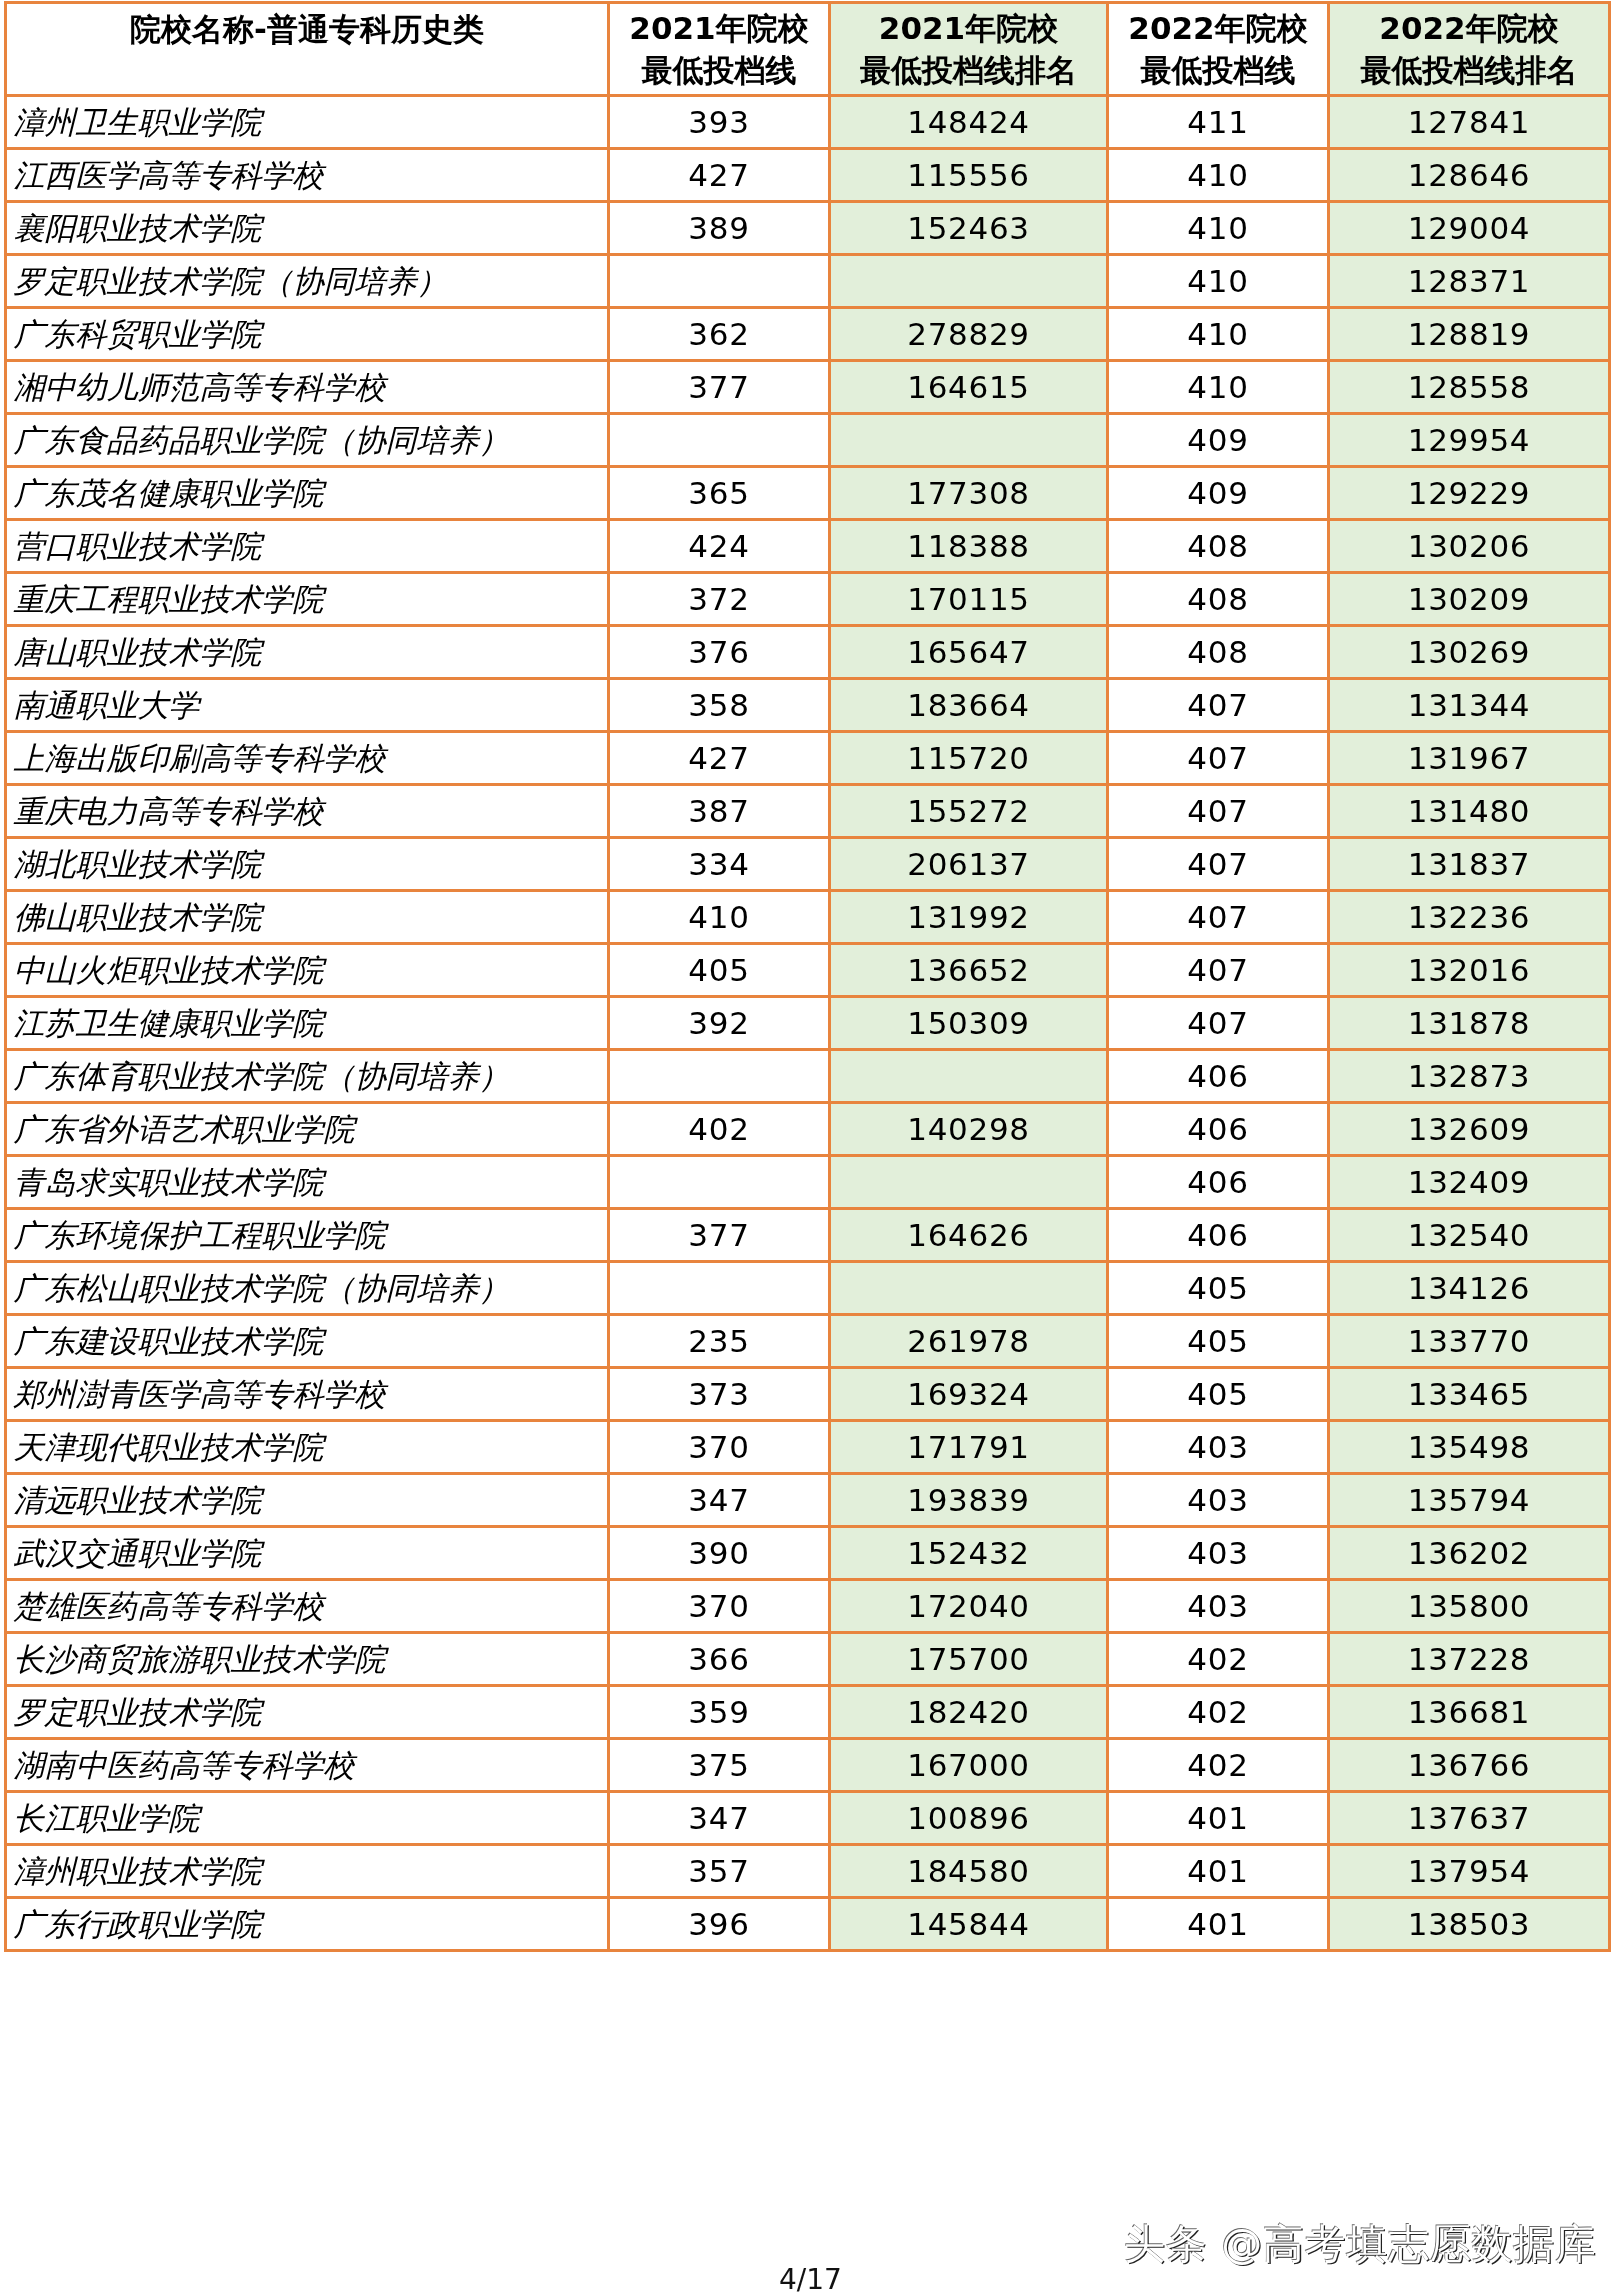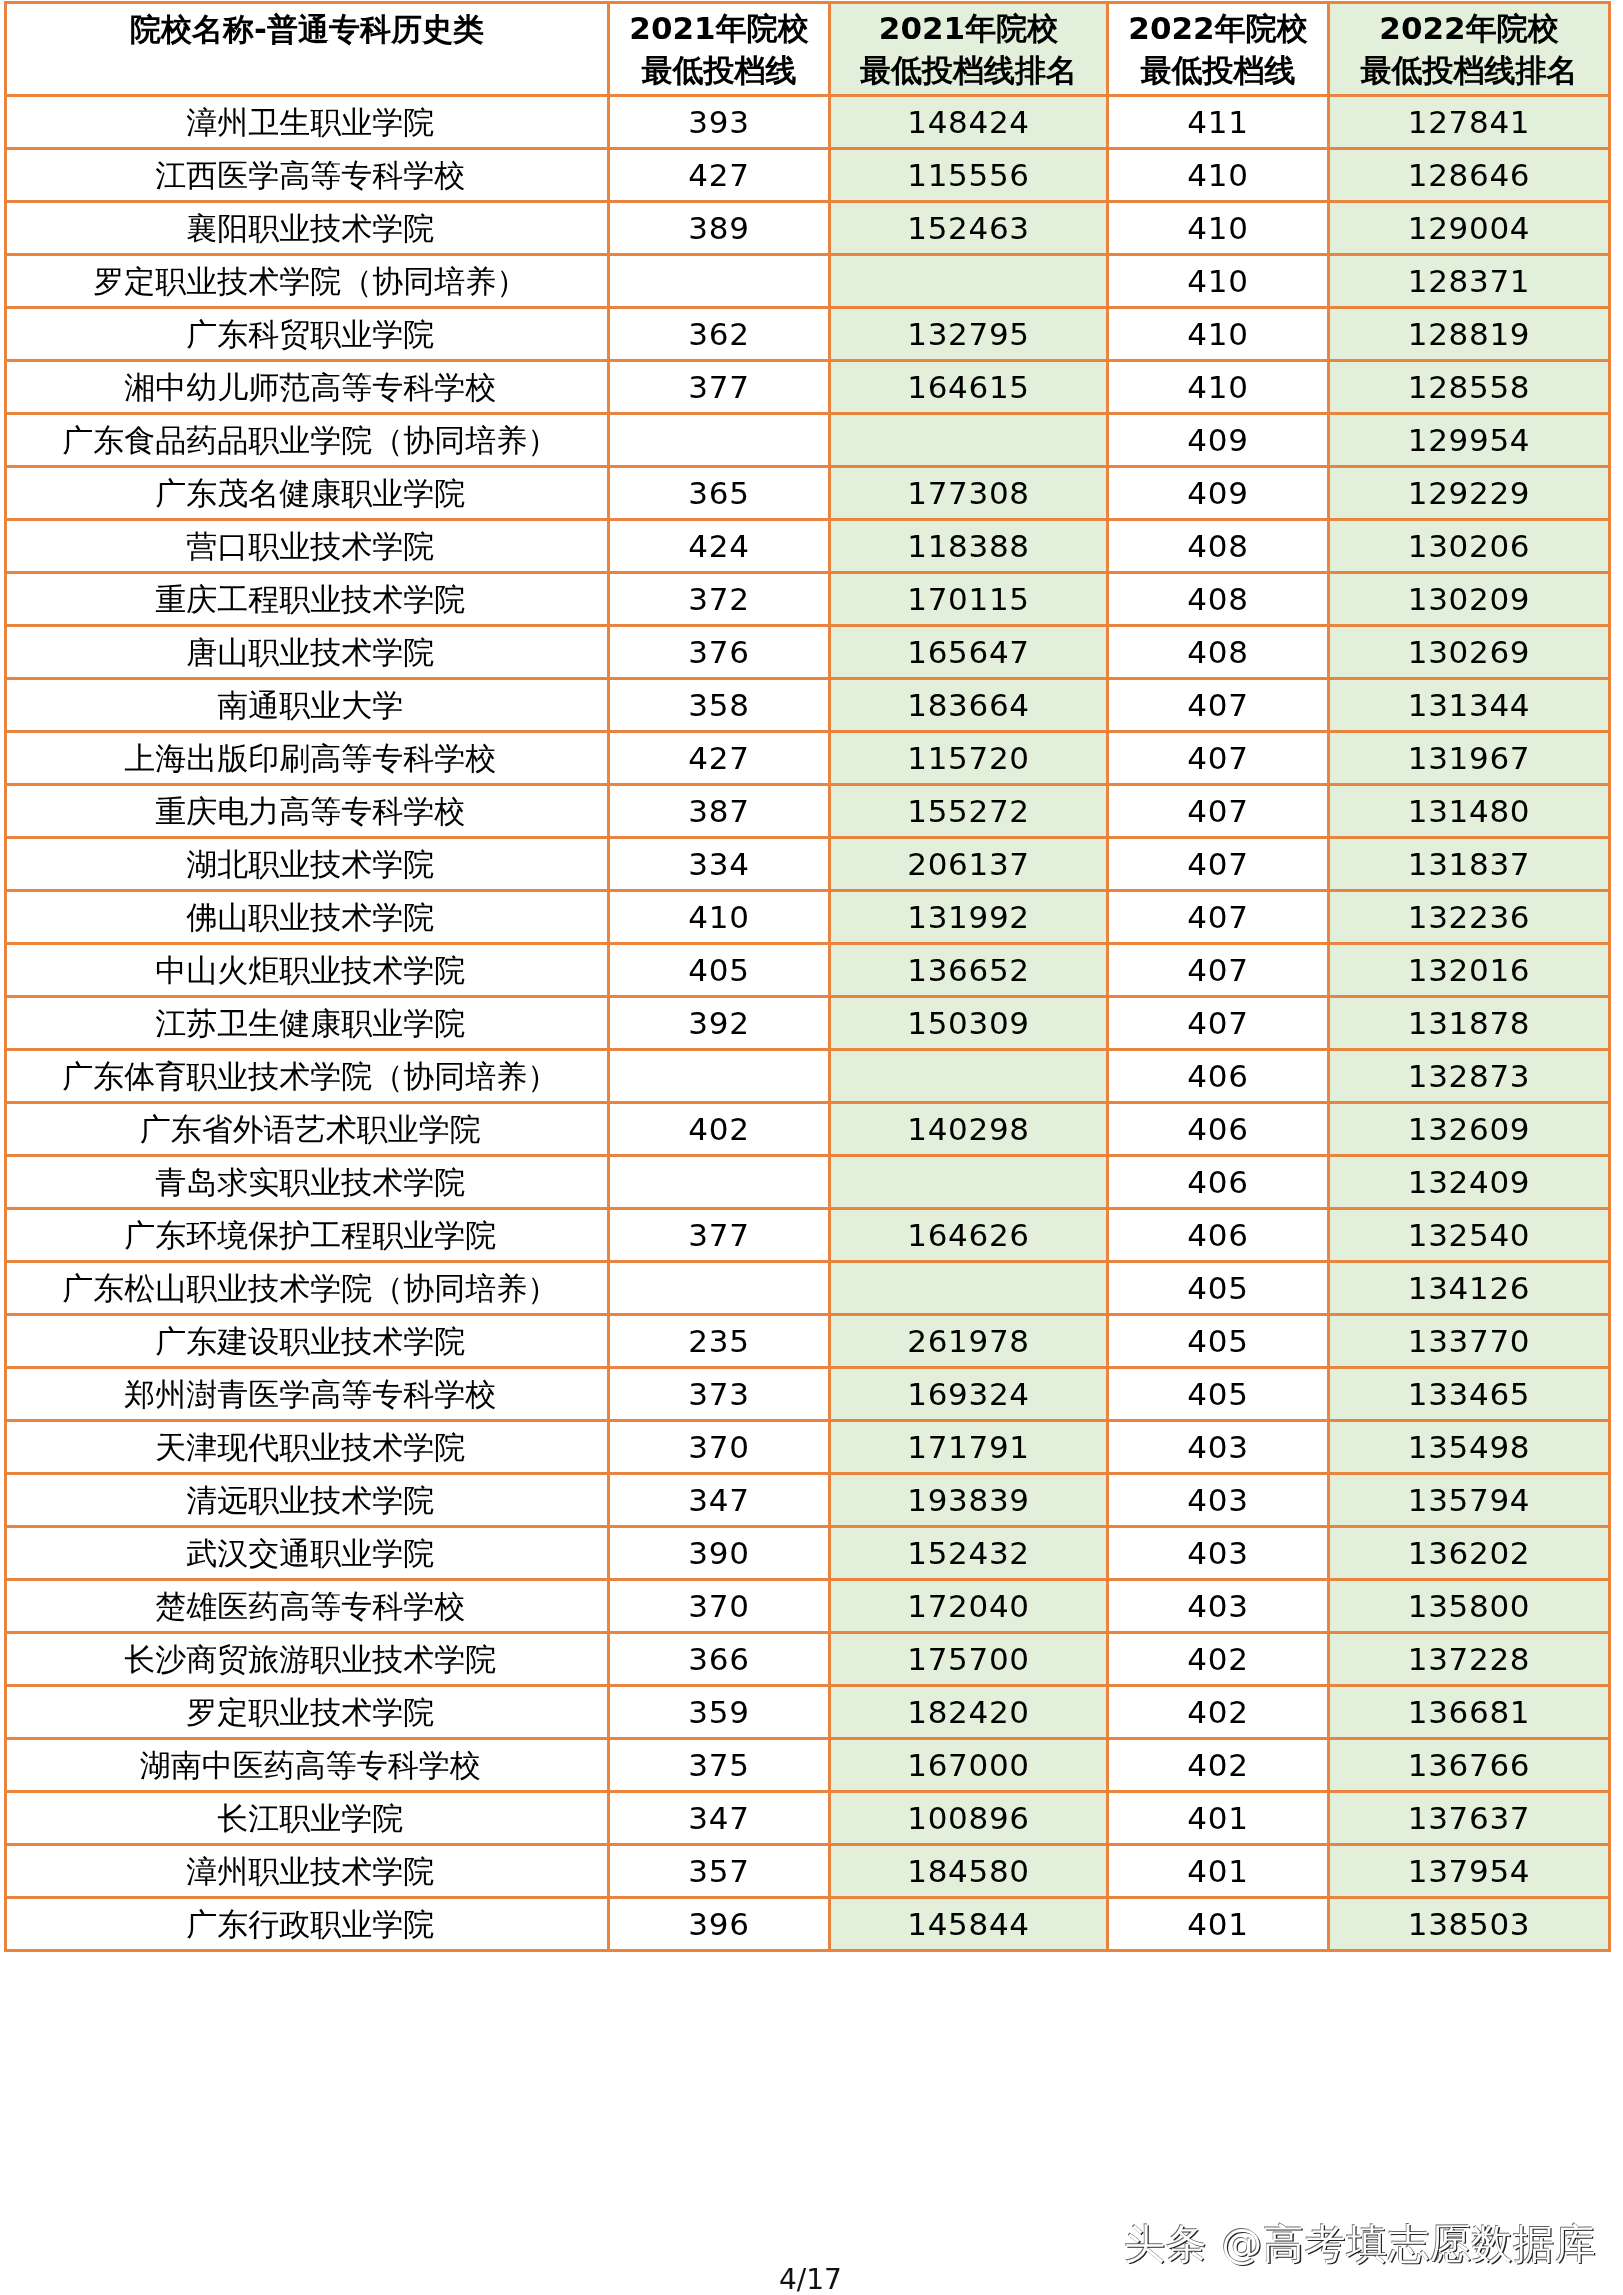--- a/index.html
+++ b/index.html
@@ -8,21 +8,21 @@
   .table { position:absolute; left:4px; top:1.3px; width:1301px;
            border-collapse:collapse; table-layout:fixed; }
   .table td, .table th { border:3.3px solid #e8843e; padding:0; overflow:hidden; white-space:nowrap; }
   .table th { height:86px; font-weight:bold; font-size:31px; line-height:42px; text-align:center; vertical-align:middle; }
   .table td { height:50px; font-size:31px; line-height:50px; }
   .col-name { width:603px; }
   .col-s21 { width:221px; }
   .col-r21 { width:278px; }
   .col-s22 { width:221px; }
   .col-r22 { width:281px; }
-  .name { text-align:center; padding-left:6.5px !important; }
+  .name { text-align:left; padding-left:6.5px !important;font-style:italic; }
   .num { text-align:center; font-family:"DejaVu Sans",sans-serif; letter-spacing:0.7px; }
   .green { background:#e2efda; }
   .white { background:#ffffff; }
   .hdr-name { vertical-align:top !important; padding-top:3.9px !important; }
   .wm-diag { position:absolute; left:183px; top:1472px; font-size:164px; color:rgba(150,150,150,0.13);
              transform:rotate(-52deg); transform-origin:left top; white-space:nowrap; pointer-events:none;
              font-family:"DejaVu Sans",sans-serif; letter-spacing:19.6px; }
   .wm-text { position:absolute; left:1124px; top:2217px; font-size:41px; color:#ffffff;
              text-shadow: 1.3px 1.3px 0 #222, -0.7px -0.7px 0 #666; white-space:nowrap; letter-spacing:0.7px;}
   .page-num { position:absolute; left:779px; top:2263px; font-size:28px; color:#111; }
@@ -88,21 +88,21 @@
       <tr>
         <td class="white name">罗定职业技术学院（协同培养）</td>
         <td class="white num"></td>
         <td class="green num"></td>
         <td class="white num">410</td>
         <td class="green num">128371</td>
       </tr>
       <tr>
         <td class="white name">广东科贸职业学院</td>
         <td class="white num">362</td>
-        <td class="green num">132795</td>
+        <td class="green num">278829</td>
         <td class="white num">410</td>
         <td class="green num">128819</td>
       </tr>
       <tr>
         <td class="white name">湘中幼儿师范高等专科学校</td>
         <td class="white num">377</td>
         <td class="green num">164615</td>
         <td class="white num">410</td>
         <td class="green num">128558</td>
       </tr>

